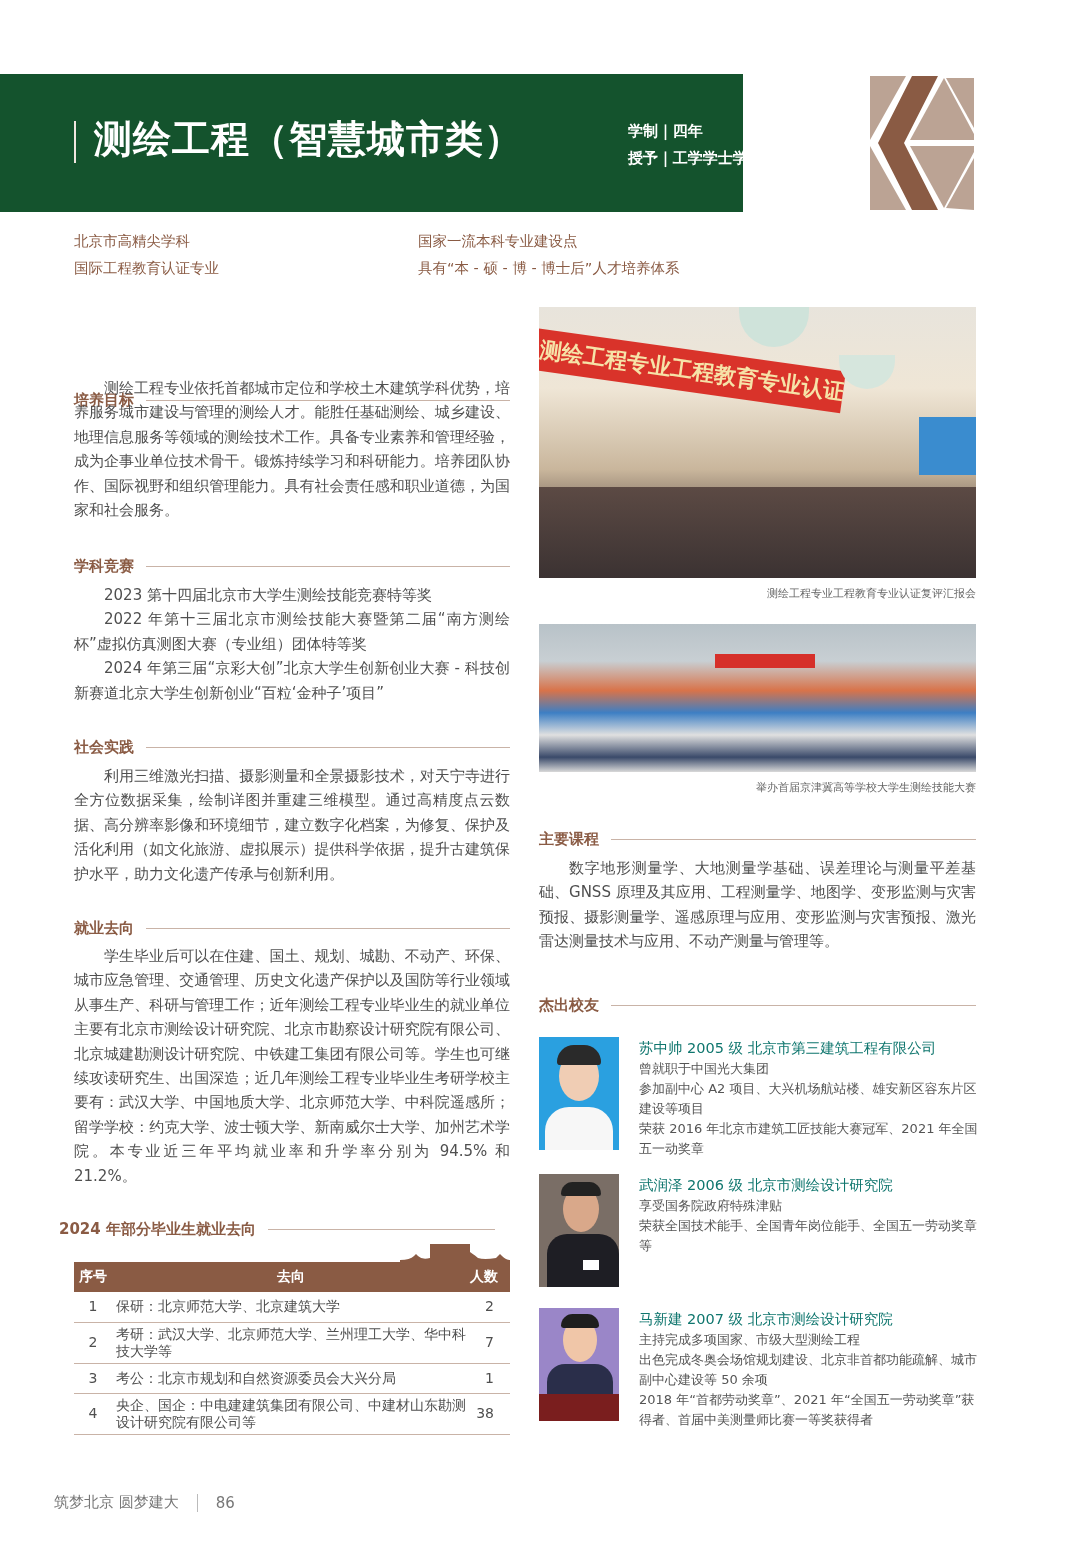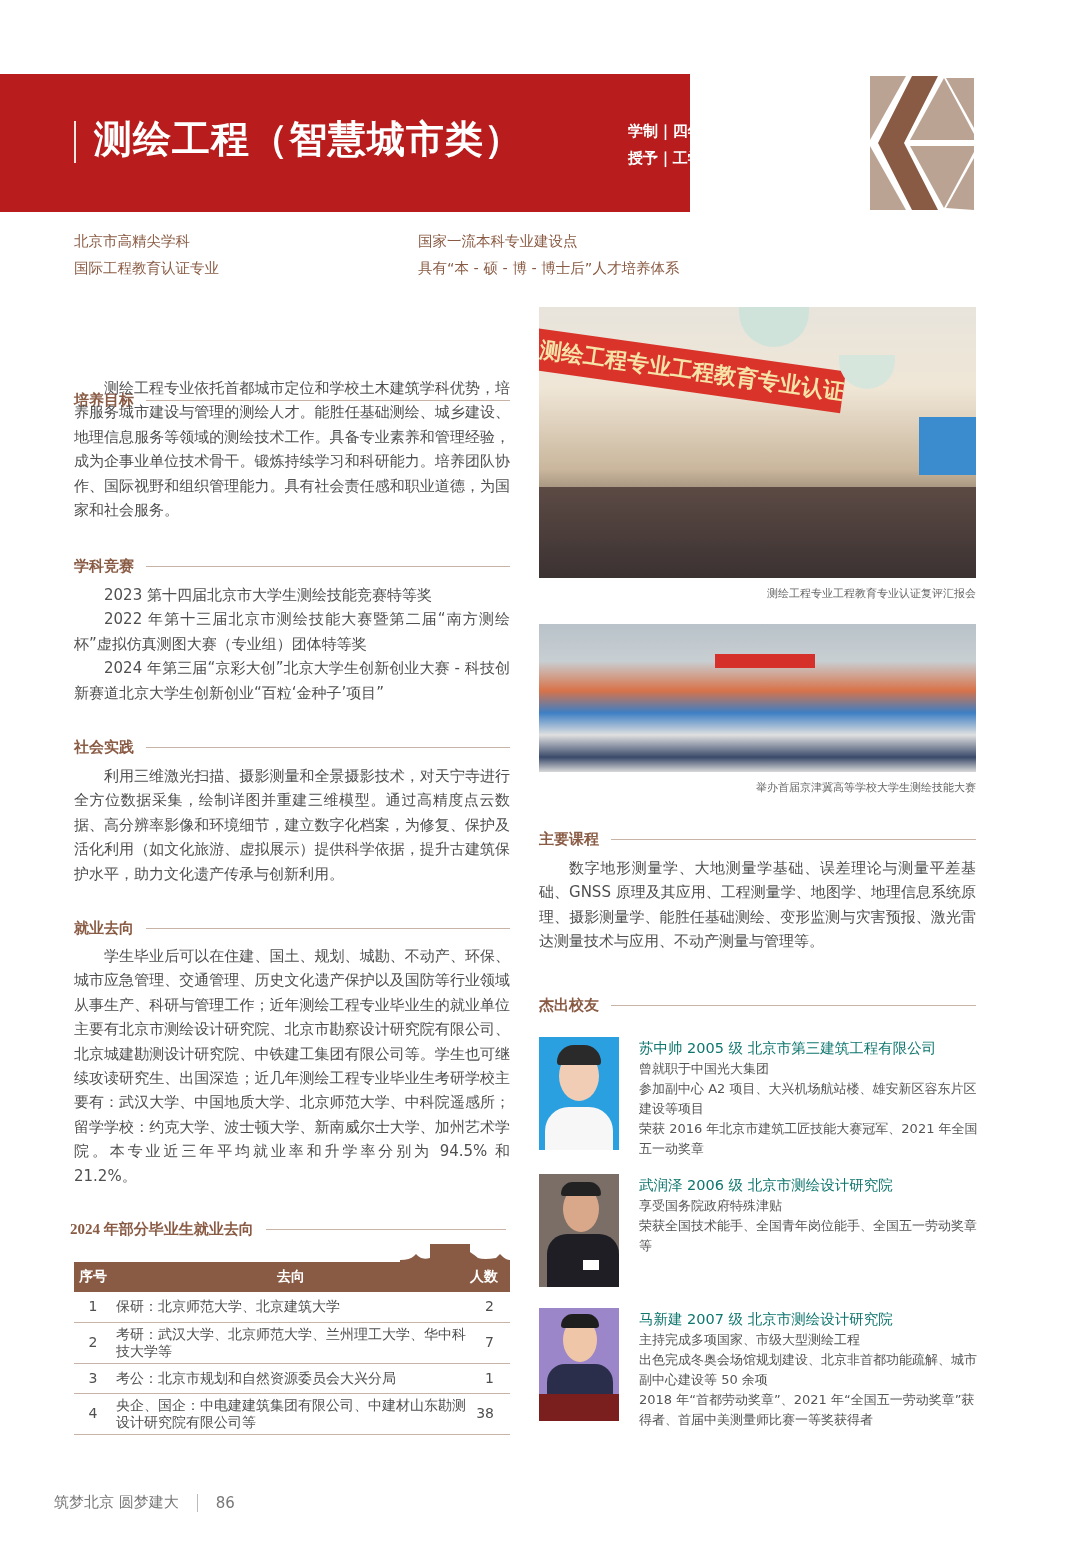--- a/index.html
+++ b/index.html
@@ -1,18 +1,18 @@
 <!DOCTYPE html>
 <html><head>
 <meta charset="utf-8">
 <style>
   * { box-sizing: border-box; margin: 0; padding: 0; }
   body { width: 1078px; height: 1560px; background: #ffffff; position: relative; overflow: hidden;
          font-family: "DejaVu Sans", "Liberation Sans", sans-serif; color: #4a4a4a; }
-  .banner { position: absolute; left: 0; top: 74px; width: 690px; height: 138px; background: #b91c1c; }
+  .banner { position: absolute; left: 0; top: 74px; width: 743px; height: 138px; background: #14532d; }
   .banner .bar { position: absolute; left: 74px; top: 47px; width: 2px; height: 42px; background: #f0e6df; }
   .banner .title { position: absolute; left: 94px; top: 40px; font-size: 38px; font-weight: bold; color: #ffffff; letter-spacing: 1px; white-space: nowrap; }
   .banner .meta { position: absolute; left: 628px; top: 44px; font-size: 15px; font-weight: bold; color: #ffffff; line-height: 27px; white-space: nowrap; }
   .logo { position: absolute; left: 866px; top: 74px; width: 110px; height: 138px; }
   .tags { position: absolute; top: 228px; font-size: 14.5px; color: #8a5b44; line-height: 27px; white-space: nowrap; }
   .sec-head { position: absolute; display: flex; align-items: center; height: 20px; }
   .sec-head .h { font-size: 15px; font-weight: bold; color: #8a5b44; white-space: nowrap; }
   .sec-head .rule { flex: 1; height: 1px; background: #c9b3a7; margin-left: 12px; }
   .para { position: absolute; font-size: 15px; line-height: 24.4px; color: #4f4f4f; text-align: justify; text-indent: 2em; }
   .plist { position: absolute; font-size: 15px; line-height: 24.4px; color: #4f4f4f; }
@@ -85,21 +85,21 @@
     <span class="rule"></span>
 </div>
 <div class="para" style="left:74px; top:764px; width:436px;">利用三维激光扫描、摄影测量和全景摄影技术，对天宁寺进行全方位数据采集，绘制详图并重建三维模型。通过高精度点云数据、高分辨率影像和环境细节，建立数字化档案，为修复、保护及活化利用（如文化旅游、虚拟展示）提供科学依据，提升古建筑保护水平，助力文化遗产传承与创新利用。</div>
 
 <div class="sec-head" style="left:74px; top:918px; width:436px;">
   <span class="h">就业去向</span>
     <span class="rule"></span>
 </div>
 <div class="para" style="left:74px; top:944px; width:436px;">学生毕业后可以在住建、国土、规划、城勘、不动产、环保、城市应急管理、交通管理、历史文化遗产保护以及国防等行业领域从事生产、科研与管理工作；近年测绘工程专业毕业生的就业单位主要有北京市测绘设计研究院、北京市勘察设计研究院有限公司、北京城建勘测设计研究院、中铁建工集团有限公司等。学生也可继续攻读研究生、出国深造；近几年测绘工程专业毕业生考研学校主要有：武汉大学、中国地质大学、北京师范大学、中科院遥感所；留学学校：约克大学、波士顿大学、新南威尔士大学、加州艺术学院。本专业近三年平均就业率和升学率分别为 94.5% 和 21.2%。</div>
 
-<div class="sec-head" style="left:70px; top:1219px; width:436px;font-family:Liberation Serif, serif;">
+<div class="sec-head" style="left:59px; top:1219px; width:436px;">
   <span class="h">2024 年部分毕业生就业去向</span>
     <span class="rule"></span>
 </div>
 <svg class="roof" viewBox="0 0 110 20">
   <path d="M0,20 L0,16 Q10,16 14,12 L16,10 L18,12 Q22,16 30,14 L30,0 L70,0 L70,8 Q76,12 78,14 Q84,16 96,14 L100,10 L102,12 Q106,16 110,16 L110,20 Z" fill="#8a5b44"></path>
 </svg>
 <table class="emp">
   <thead>
     <tr>
       <th>序号</th>
@@ -142,21 +142,21 @@
 
 <div class="photo" style="left:539px; top:624px; width:437px; height:148px; background: linear-gradient(180deg,#b8c2c8 0%,#c8cfd3 25%,#d8734a 45%,#3d7fc4 60%,#e0e0e0 75%,#3a4a6a 90%,#d9d9d9 100%);">
   <div style="position:absolute; left:176px; top:30px; width:100px; height:14px; background:#d6302a;"></div>
 </div>
 <div class="caption" style="left:539px; top:780px; width:437px;">举办首届京津冀高等学校大学生测绘技能大赛</div>
 
 <div class="sec-head" style="left:539px; top:829px; width:437px;">
   <span class="h">主要课程</span>
     <span class="rule"></span>
 </div>
-<div class="para" style="left:539px; top:856px; width:437px;">数字地形测量学、大地测量学基础、误差理论与测量平差基础、GNSS 原理及其应用、工程测量学、地图学、地理信息系统原理、摄影测量学、能胜任基础测绘、变形监测与灾害预报、激光雷达测量技术与应用、不动产测量与管理等。</div>
+<div class="para" style="left:539px; top:856px; width:437px;">数字地形测量学、大地测量学基础、误差理论与测量平差基础、GNSS 原理及其应用、工程测量学、地图学、变形监测与灾害预报、摄影测量学、遥感原理与应用、变形监测与灾害预报、激光雷达测量技术与应用、不动产测量与管理等。</div>
 
 <div class="sec-head" style="left:539px; top:995px; width:437px;">
   <span class="h">杰出校友</span>
     <span class="rule"></span>
 </div>
 
 <div class="alumni" style="top:1037px;">
   <div class="pic" style="background:#2aa0e0;">
     <div style="position:absolute; left:20px; top:14px; width:40px; height:50px; border-radius:50%; background:#f0cdb4;"></div>
     <div style="position:absolute; left:18px; top:8px; width:44px; height:20px; border-radius:22px 22px 4px 4px; background:#2a2a2a;"></div>

